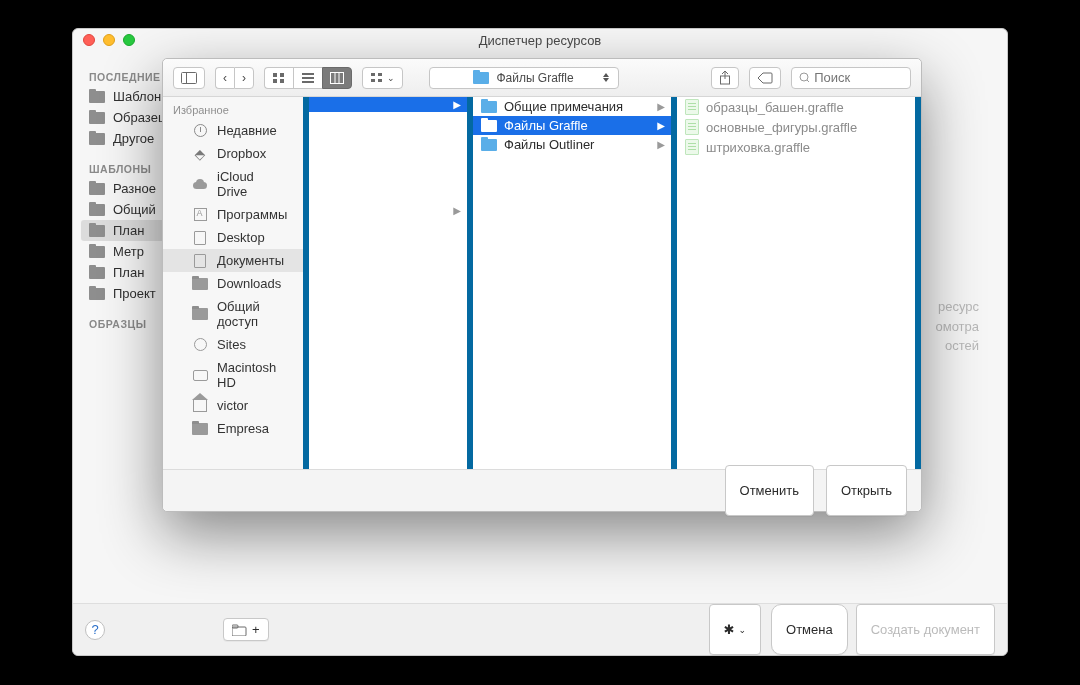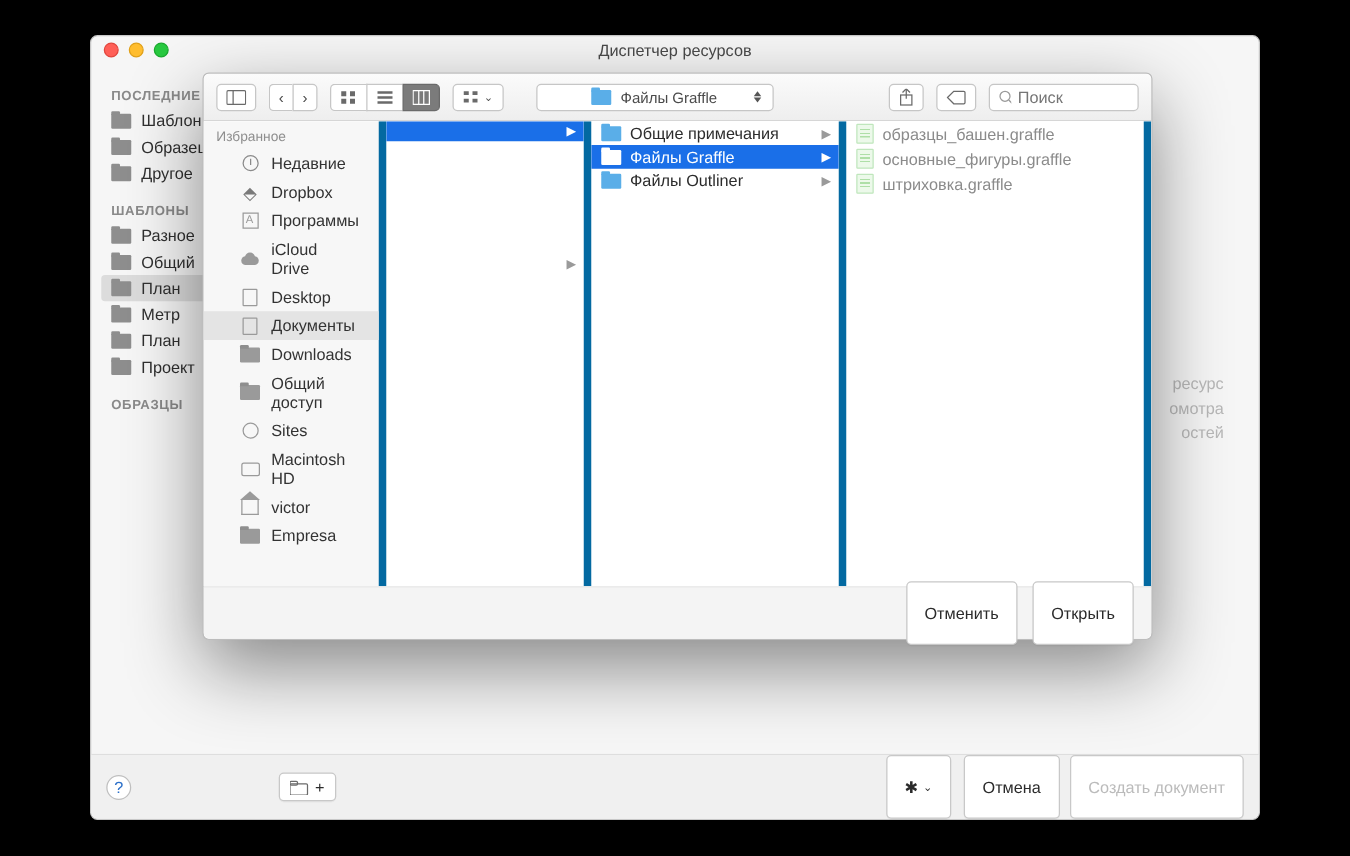--- a/index.html
+++ b/index.html
@@ -157,21 +157,21 @@
           </svg>
           <span>+</span>
       </button>
       <div style="flex:1;"></div>
       <div class="gear-combo">
         <button class="btn" style="display:flex;align-items:center;gap:4px;">
           <span>✱</span>
           <span style="font-size:9px;">⌄</span>
         </button>
       </div>
-      <button class="btn" style="margin-left:10px;">Отмена</button>
+      <button class="btn" style="margin-left:10px;border-radius:10px;">Отмена</button>
       <button class="btn disabled" style="margin-left:8px;">Создать документ</button>
     </div>
   </div>
 </div>
 
 <div class="panel">
   <div class="toolbar">
     <button class="tbbtn">
       <svg width="16" height="12">
           <rect x="0.5" y="0.5" width="15" height="11" rx="1" fill="none" stroke="#6a6a6a"></rect>
@@ -259,29 +259,29 @@
             <span class="clock-icon"></span>
           </span>
           <span>Недавние</span>
         </div>
       <div class="fav-item">
           <span class="ic dropbox-icon">⬘</span>
           <span>Dropbox</span>
         </div>
       <div class="fav-item">
           <span class="ic">
+            <span class="cloud-icon"></span>
+          </span>
+          <span>iCloud Drive</span>
+        </div>
+      <div class="fav-item">
+          <span class="ic">
             <span class="app-icon"></span>
           </span>
           <span>Программы</span>
-        </div>
-      <div class="fav-item">
-          <span class="ic">
-            <span class="cloud-icon"></span>
-          </span>
-          <span>iCloud Drive</span>
         </div>
       <div class="fav-item">
           <span class="ic">
             <span class="doc-icon"></span>
           </span>
           <span>Desktop</span>
         </div>
       <div class="fav-item sel">
           <span class="ic">
             <span class="doc-icon"></span>

